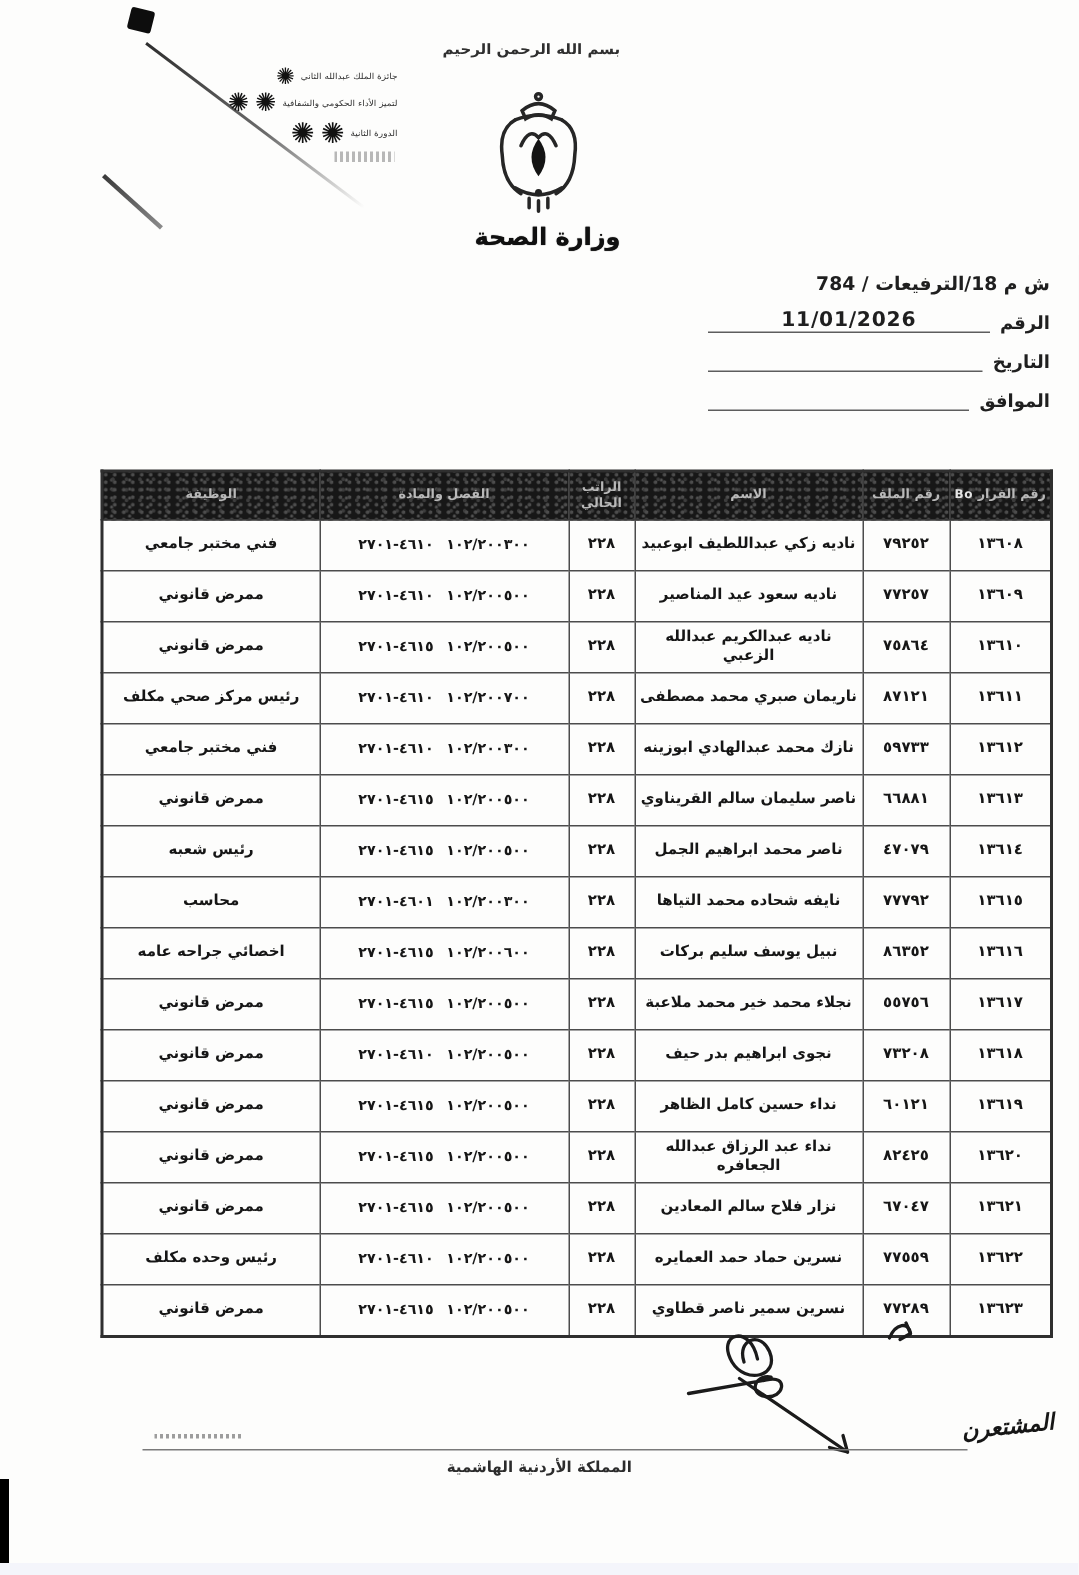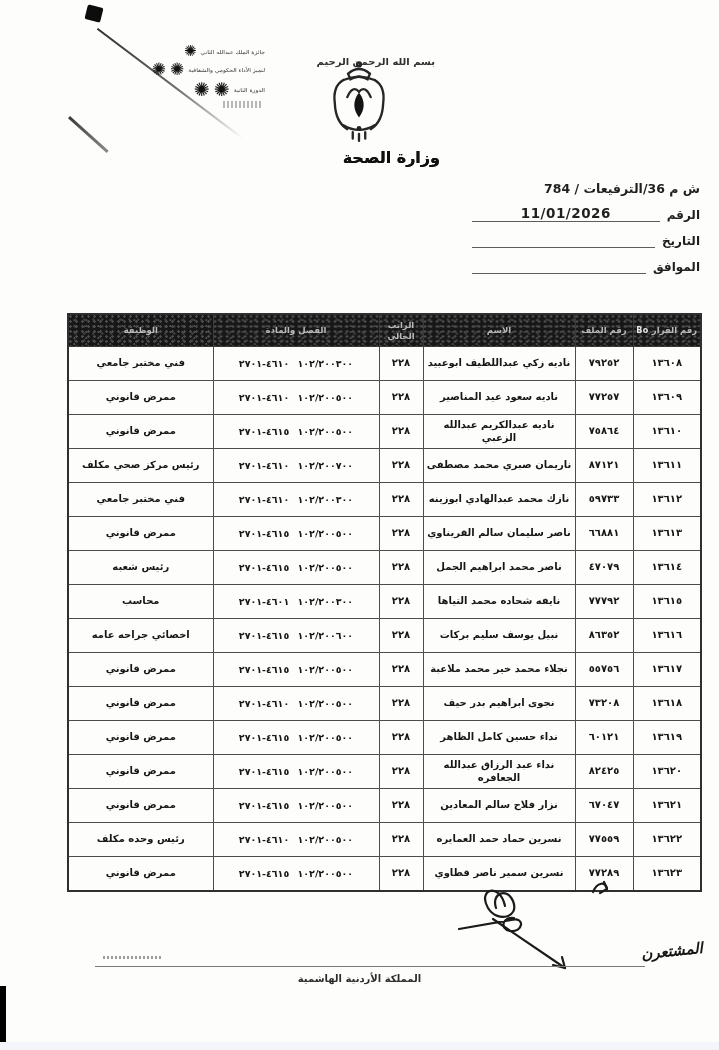--- a/index.html
+++ b/index.html
@@ -28,24 +28,24 @@
   
   .award{position:absolute;left:80px;top:44px;width:185px;height:120px;direction:rtl;}
   .award-row{display:flex;align-items:center;justify-content:flex-start;gap:4px;margin-bottom:2px;}
   .award-text{font-size:6px;color:#333;white-space:nowrap;transform:scaleY(.9);}
   .star{color:#111;line-height:1;}
   .s14{font-size:15px;} .s16{font-size:17px;} .s18{font-size:19px;}
   .award-blur{width:40px;height:7px;margin-right:2px;
     background:repeating-linear-gradient(90deg,#9a9a9a 0 2px,transparent 2px 4px);opacity:.7;}
 
   
-  .basmala{position:absolute;left:295px;top:56px;width:140px;text-align:right;
+  .basmala{position:absolute;left:295px;top:28px;width:140px;text-align:left;
     font-size:10px;font-weight:700;color:#2f2f2f;transform:scaleY(.95);}
   .coat{position:absolute;left:320px;top:58px;}
-  .ministry{position:absolute;left:290px;top:148px;width:150px;text-align:right;
+  .ministry{position:absolute;left:290px;top:148px;width:150px;text-align:center;
     font-size:16px;font-weight:800;color:#101010;text-shadow:0 0 .6px #000;}
 
   
   .ref-block{position:absolute;top:181px;right:19px;width:228px;direction:rtl;color:#1f1f1f;}
   .ref-line{font-size:12.5px;font-weight:700;margin-bottom:9px;}
   .ref-row{display:flex;align-items:flex-end;gap:7px;margin-bottom:10px;font-size:12px;font-weight:700;}
   .ref-row .fill{flex:1;border-bottom:1.3px solid #5d5d5d;min-height:15px;text-align:center;}
   .ref-value{font-size:13.5px;font-weight:800;direction:ltr;letter-spacing:.5px;}
 
   
@@ -129,21 +129,21 @@
       <path d="M65 50 q-7 -16 -15 -7"></path>
       <path d="M30 86 q20 12 40 0"></path>
       <path d="M42 95 l0 8 M58 95 l0 8 M50 97 l0 9"></path>
     </g>
     <path d="M50 44 q12 16 0 32 q-12 -16 0 -32" fill="#141414"></path>
     <circle cx="50" cy="90" r="3" fill="#222"></circle>
   </svg>
   <div class="ministry">وزارة الصحة</div>
 
   <div class="ref-block">
-    <div class="ref-line">ش م 36/الترفيعات / 784</div>
+    <div class="ref-line">ش م 18/الترفيعات / 784</div>
     <div class="ref-row">
       <span>الرقم</span>
       <span class="fill">
         <span class="ref-value">11/01/2026</span>
       </span>
     </div>
     <div class="ref-row">
       <span>التاريخ</span>
       <span class="fill">
         <span class="ref-value"></span>

